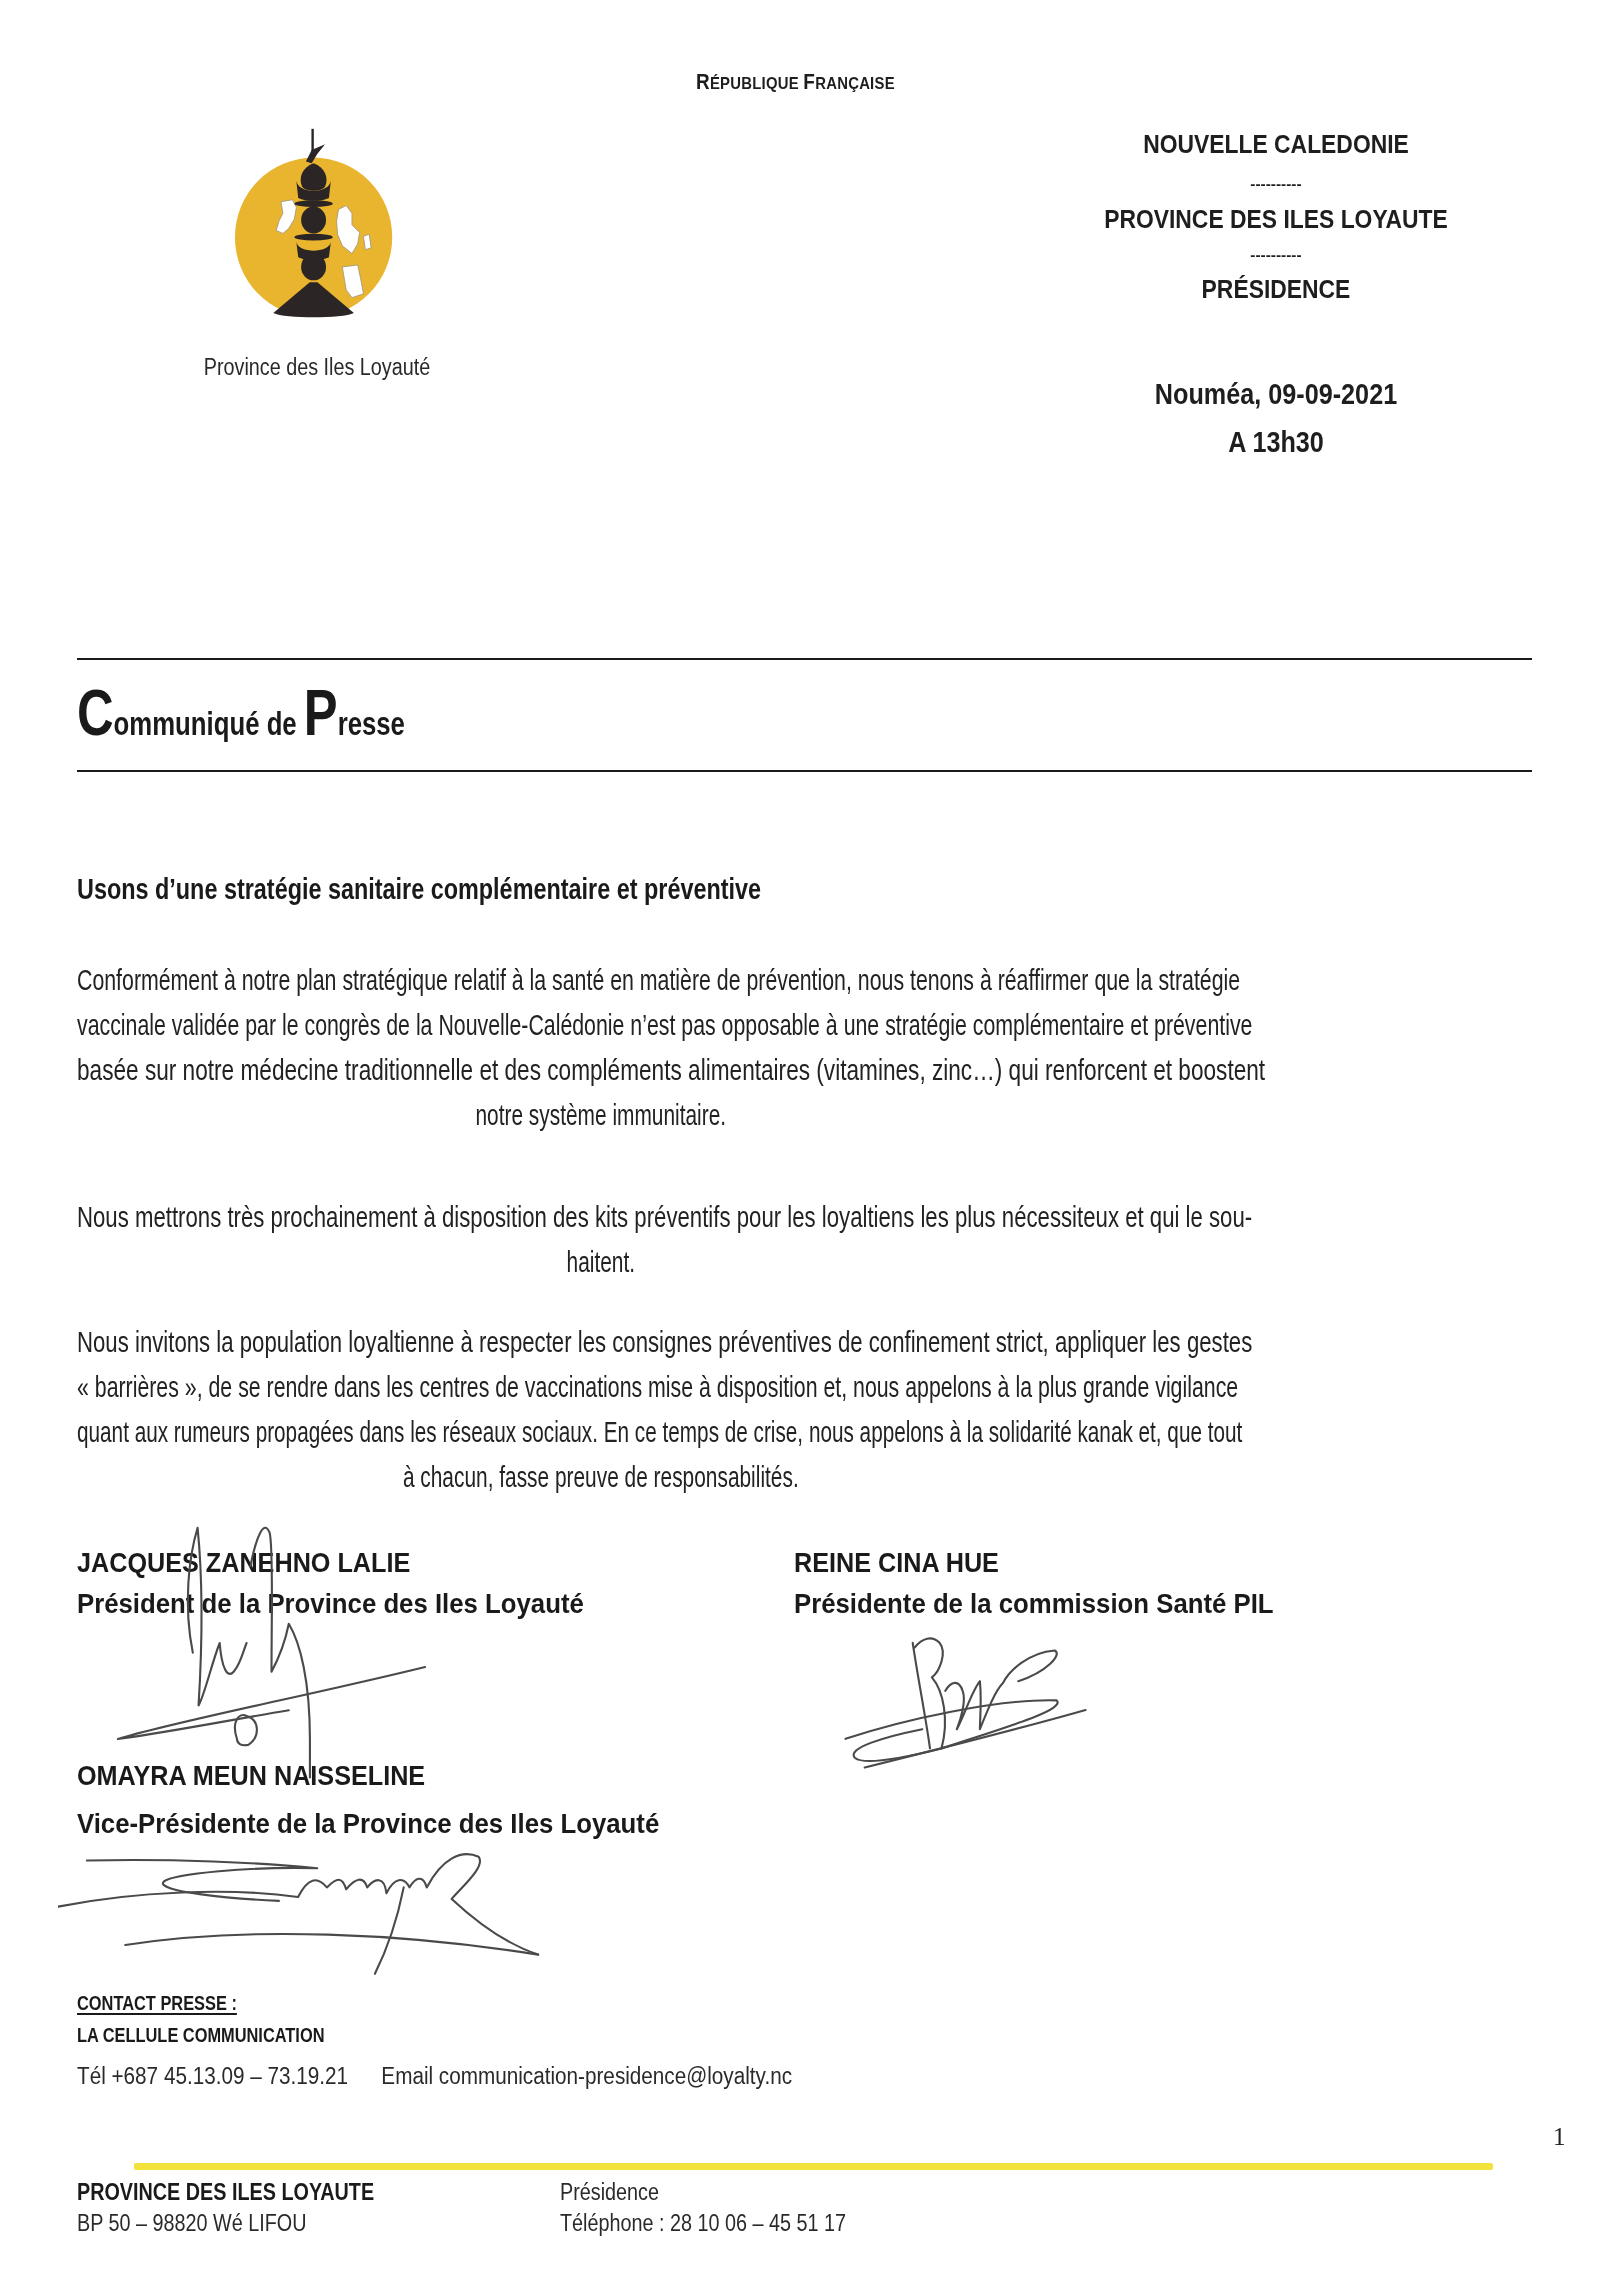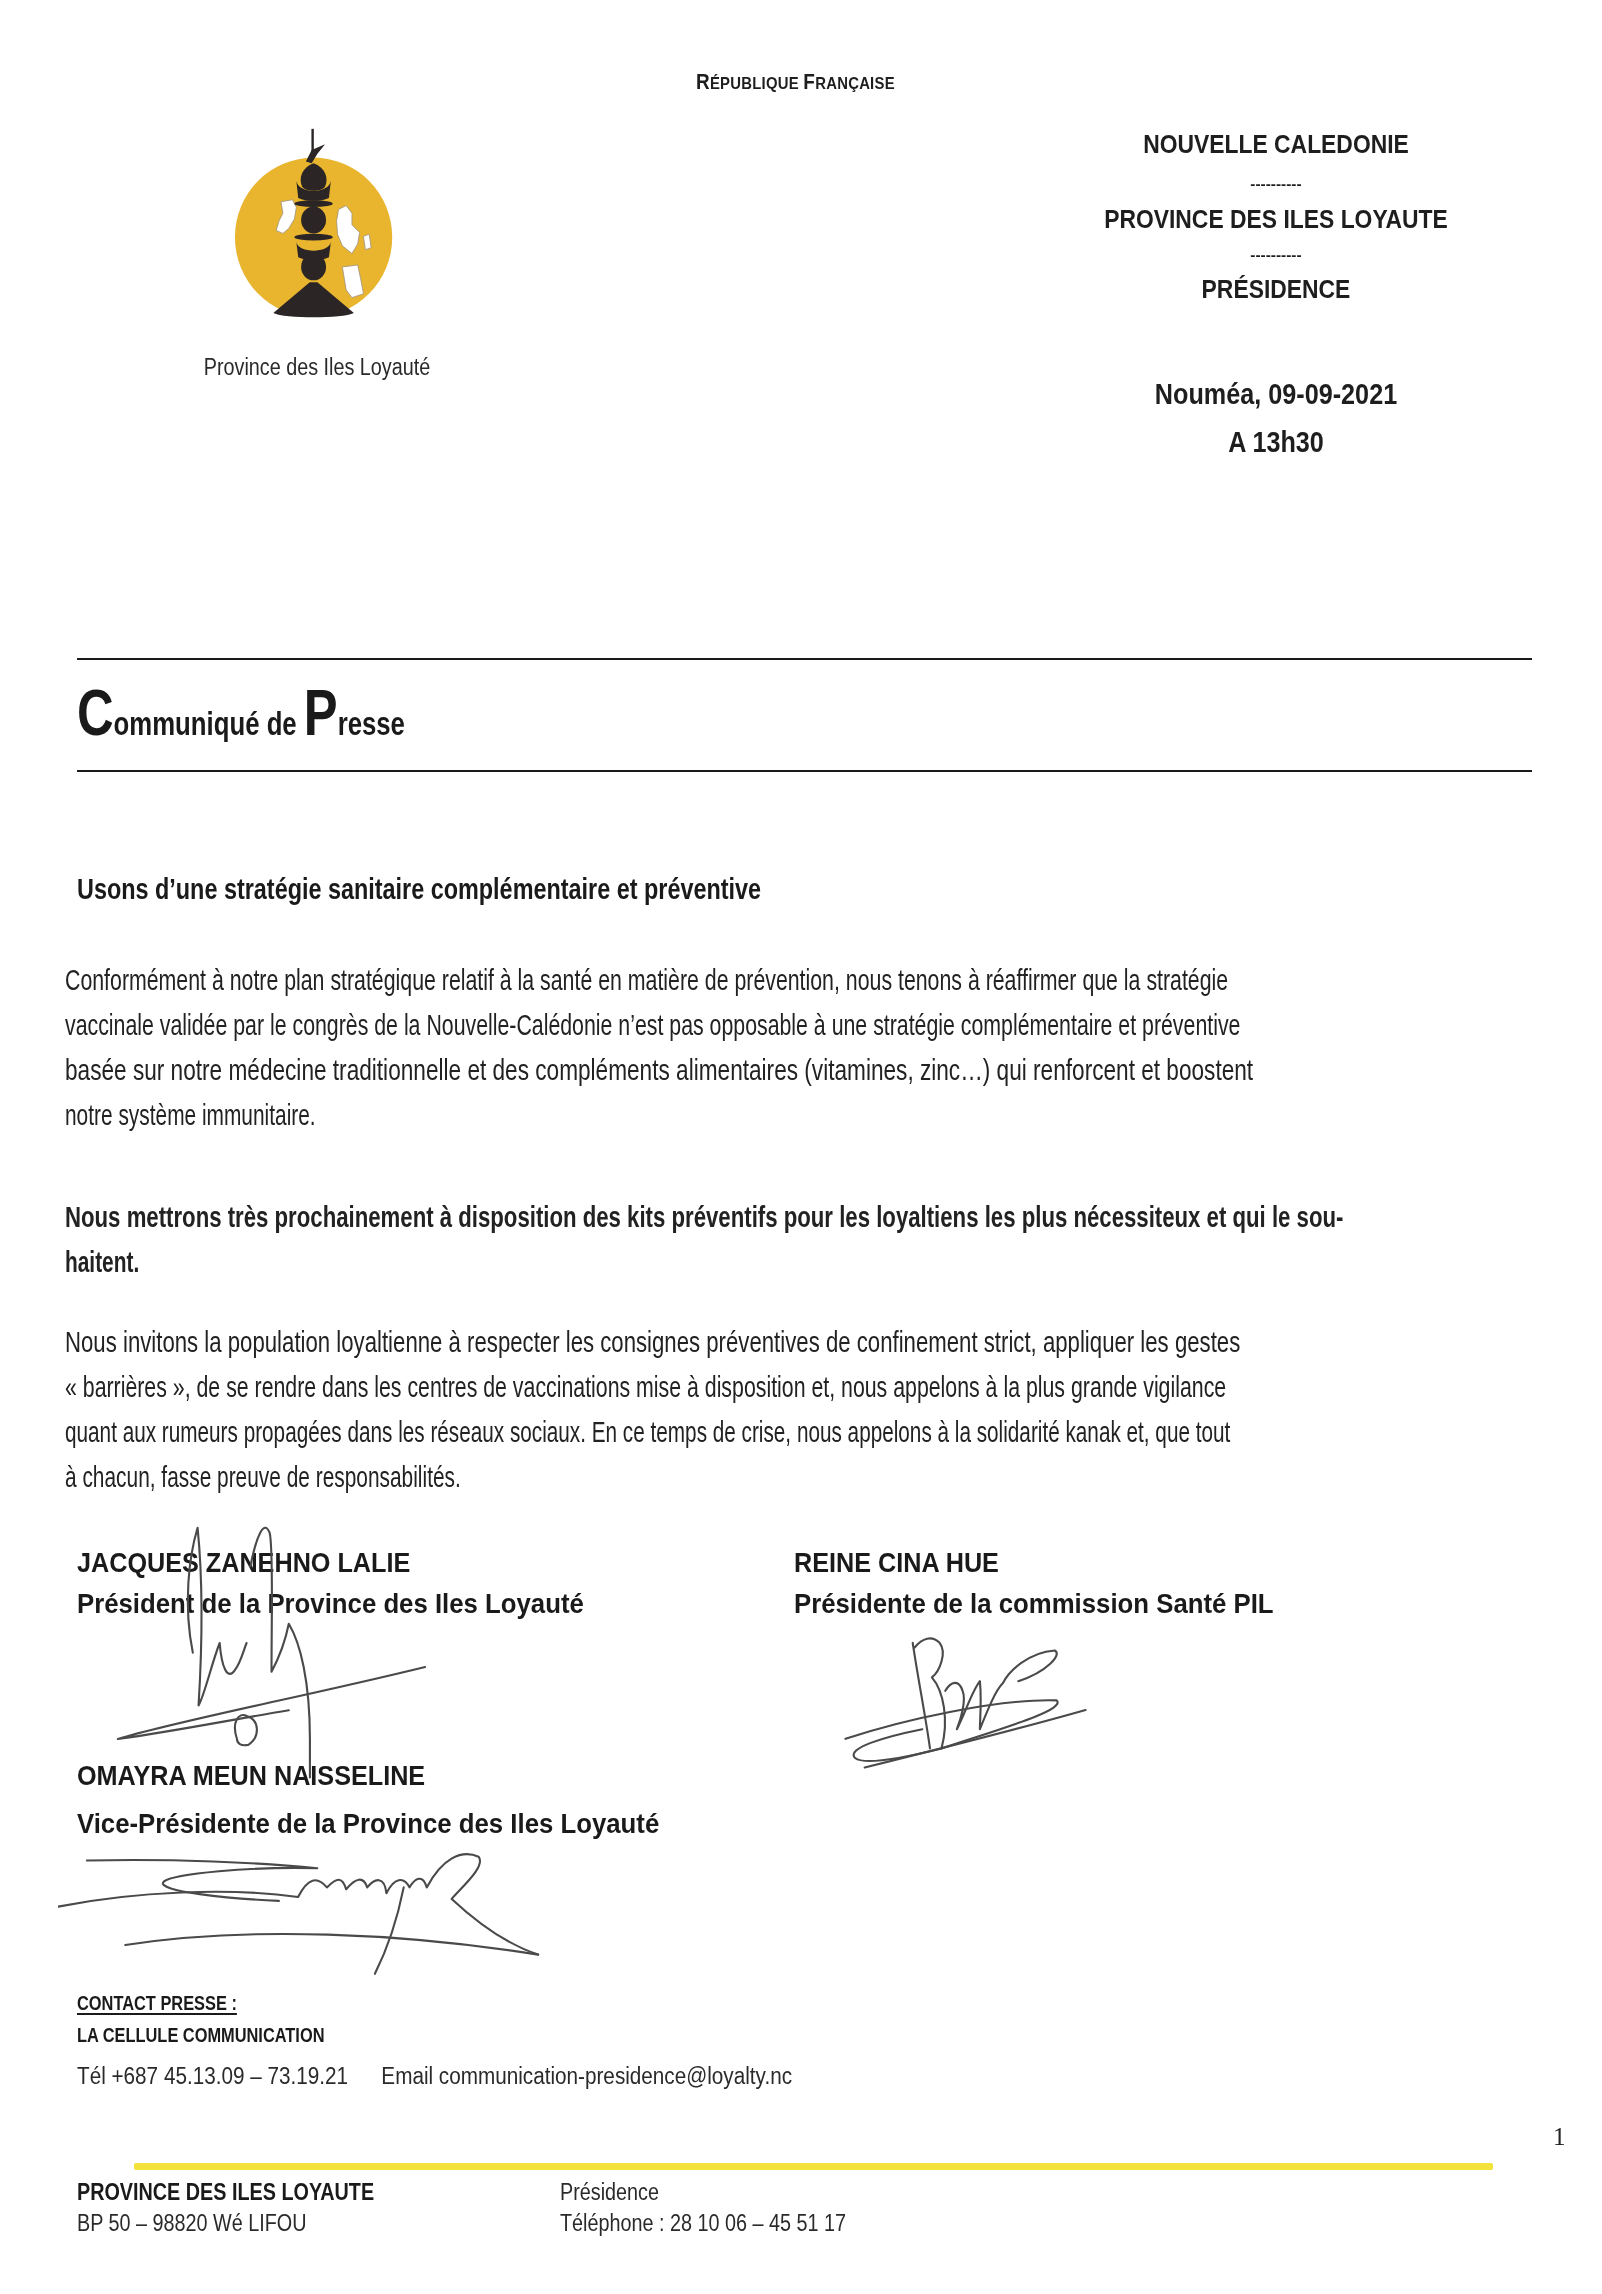--- a/index.html
+++ b/index.html
@@ -23,21 +23,21 @@
   .rule { position: absolute; left: 77px; width: 1455px; height: 1.9px; background: #1a1a1a; }
 
   .title { left: 77px; top: 680px; font-weight: bold; font-family: "Liberation Sans", sans-serif; color:#1a1a1a;
            transform: scaleX(0.78); transform-origin: 0 0; }
   .title .big { font-size: 65px; line-height: 1; }
   .title .small { font-size: 33px; }
 
   .heading { left: 77px; top: 872px; font-weight: bold; font-size: 30px; font-family: "Liberation Sans", sans-serif;
              transform: scaleX(0.78); transform-origin: 0 0; color:#1a1a1a; }
 
-  .para { position: absolute; left: 65px; width: 1455px; }
+  .para { position: absolute; left: 77px; width: 1455px; text-align: center; }
   .line { display: block; height: 45px; font-size: 29px; line-height: 45px; font-family: "Liberation Sans", sans-serif;
           white-space: nowrap; transform-origin: 0 0; color:#222; }
 
   .sig-name { font-weight: bold; font-size: 28px; font-family: "Liberation Sans", sans-serif; color:#1a1a1a; transform: scaleX(0.9); transform-origin:0 0; }
   .sig-title { font-weight: bold; font-size: 28px; font-family: "Liberation Sans", sans-serif; color:#1a1a1a; transform: scaleX(0.92); transform-origin:0 0; }
 
   .signature { position: absolute; }
   .signature path { fill: none; stroke: #4a4a4a; stroke-width: 2.2; stroke-linecap: round; stroke-linejoin: round; }
 
   .contact-h { left: 77px; font-weight: bold; font-size: 21px; font-family: "Liberation Sans", sans-serif;
@@ -99,21 +99,21 @@
 
 <div class="abs heading">Usons d’une stratégie sanitaire complémentaire et préventive</div>
 
 <div class="para" style="top:958px;">
   <span class="line" style="transform:scaleX(0.735);">Conformément à notre plan stratégique relatif à la santé en matière de prévention, nous tenons à réaffirmer que la stratégie</span>
   <span class="line" style="transform:scaleX(0.735);">vaccinale validée par le congrès de la Nouvelle-Calédonie n’est pas opposable à une stratégie complémentaire et préventive</span>
   <span class="line" style="transform:scaleX(0.78);">basée sur notre médecine traditionnelle et des compléments alimentaires (vitamines, zinc…) qui renforcent et boostent</span>
   <span class="line" style="transform:scaleX(0.72);">notre système immunitaire.</span>
 </div>
 
-<div class="para" style="top:1195px;font-weight:bold;">
+<div class="para" style="top:1195px;">
   <span class="line" style="transform:scaleX(0.765);">Nous mettrons très prochainement à disposition des kits préventifs pour les loyaltiens les plus nécessiteux et qui le sou-</span>
   <span class="line" style="transform:scaleX(0.72);">haitent.</span>
 </div>
 
 <div class="para" style="top:1320px;">
   <span class="line" style="transform:scaleX(0.765);">Nous invitons la population loyaltienne à respecter les consignes préventives de confinement strict, appliquer les gestes</span>
   <span class="line" style="transform:scaleX(0.735);">« barrières », de se rendre dans les centres de vaccinations mise à disposition et, nous appelons à la plus grande vigilance</span>
   <span class="line" style="transform:scaleX(0.715);">quant aux rumeurs propagées dans les réseaux sociaux. En ce temps de crise, nous appelons à la solidarité kanak et, que tout</span>
   <span class="line" style="transform:scaleX(0.72);">à chacun, fasse preuve de responsabilités.</span>
 </div>

